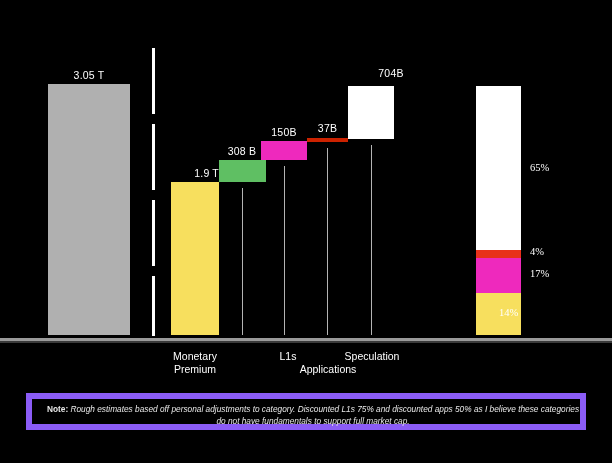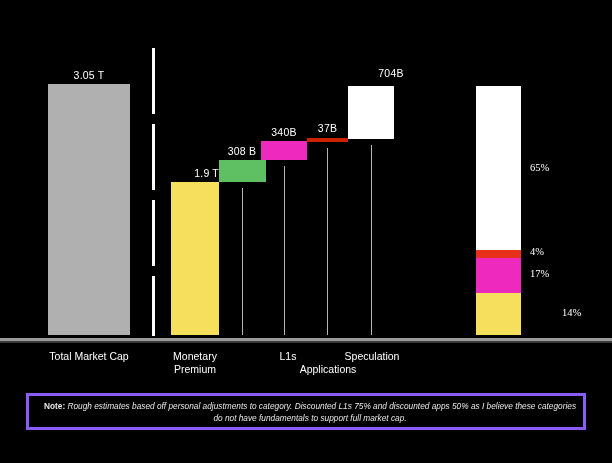--- a/index.html
+++ b/index.html
@@ -111,21 +111,21 @@
     font-family: Liberation Serif, serif;
   }
 
   
   .note-box {
     position: absolute;
     left: 26px;
     top: 393px;
     width: 560px;
     height: 37px;
-    border: 3px solid #8b5cf6;
+    border: 6px solid #8b5cf6;
     box-sizing: border-box;
     background: #000000;
   }
   .note-text {
     position: absolute;
     left: 14px;
     top: 5px;
     width: 534px;
     font-size: 8.3px;
     line-height: 11.5px;
@@ -156,48 +156,47 @@
     </div>
 
     <div class="bar" style="left:171px; top:182px; width:48px; height:153px; background:#f7df5e;"></div>
     <div class="bar-label" style="left:171px; top:167px; width:48px;text-align:right;">1.9 T</div>
 
     <div class="bar" style="left:219px; top:160px; width:47px; height:22px; background:#5fbf63;"></div>
     <div class="bar-label" style="left:218px; top:145px; width:48px;">308 B</div>
     <div class="stem" style="left:242px; top:188px; height:147px;"></div>
 
     <div class="bar" style="left:261px; top:141px; width:46px; height:19px; background:#ee29bd;"></div>
-    <div class="bar-label" style="left:261px; top:126px; width:46px;">340B</div>
+    <div class="bar-label" style="left:261px; top:126px; width:46px;">150B</div>
     <div class="stem" style="left:284px; top:166px; height:169px;"></div>
 
     <div class="bar" style="left:307px; top:138px; width:41px; height:4px; background:#cc2200;"></div>
     <div class="bar-label" style="left:307px; top:122px; width:41px;">37B</div>
     <div class="stem" style="left:327px; top:148px; height:187px;"></div>
 
     <div class="bar" style="left:348px; top:86px; width:46px; height:53px; background:#ffffff;"></div>
     <div class="bar-label" style="left:368px; top:67px; width:46px;">704B</div>
     <div class="stem" style="left:371px; top:145px; height:190px;"></div>
 
     <div class="pct-seg" style="left:476px; top:86px; width:45px; height:164px; background:#ffffff;"></div>
     <div class="pct-label" style="left:530px; top:162px;">65%</div>
 
     <div class="pct-seg" style="left:476px; top:250px; width:45px; height:8px; background:#e8311b;"></div>
     <div class="pct-label" style="left:530px; top:246px;">4%</div>
 
     <div class="pct-seg" style="left:476px; top:258px; width:45px; height:35px; background:#ee29bd;"></div>
     <div class="pct-label" style="left:530px; top:268px;">17%</div>
 
     <div class="pct-seg" style="left:476px; top:293px; width:45px; height:42px; background:#f7df5e;"></div>
-    <div class="pct-label" style="left:562px; top:307px;">14%</div>
+    <div class="pct-label" style="left:499px; top:307px;">14%</div>
 
   </div>
 
   <div class="axis-line"></div>
 
-  <div class="cat-label" style="left:29px; top:350px; width:120px;">Total Market Cap</div>
 
   <div class="cat-label" style="left:165px; top:350px; width:60px;">Monetary
 Premium</div>
 
 
   <div class="cat-label" style="left:264px; top:350px; width:48px;">L1s</div>
 
   <div class="cat-label" style="left:288px; top:363px; width:80px;">Applications</div>
 
   <div class="cat-label" style="left:332px; top:350px; width:80px;">Speculation</div>

